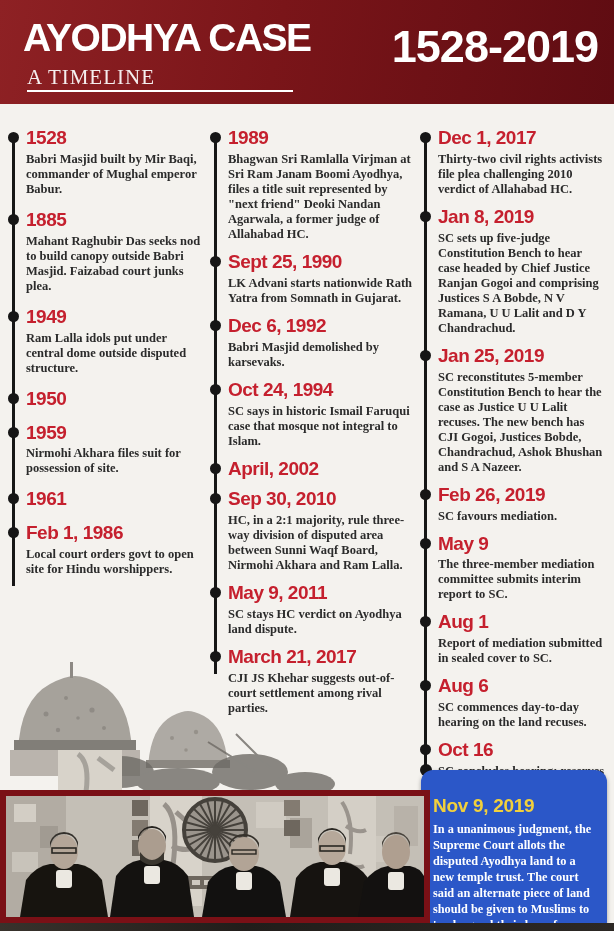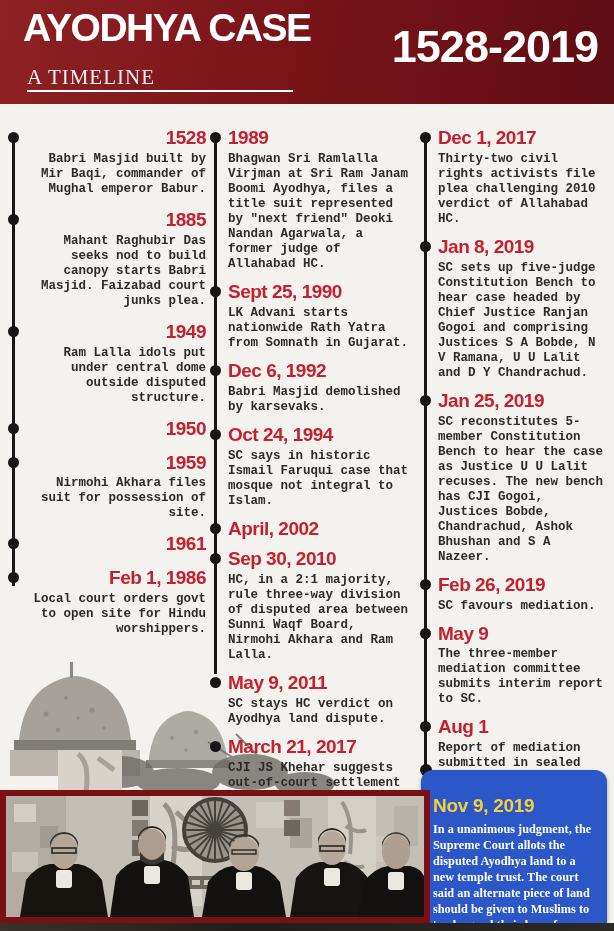--- a/index.html
+++ b/index.html
@@ -8,21 +8,21 @@
     background:var(--page-bg,#f4f2ee);
     font-family:"Liberation Sans",sans-serif;
   }
   
   .header{
     position:absolute;left:0;top:0;width:614px;height:104px;
     background:linear-gradient(100deg,var(--header-maroon-left,#8e2124) 0%,#7a1519 45%,var(--header-maroon-right,#5f0c12) 100%);
     z-index:4;
   }
   .header .title{
-    position:absolute;left:23px;top:8px;
+    position:absolute;left:23px;top:18px;
     font-size:39px;font-weight:800;color:#fff;letter-spacing:-1.5px;line-height:1;
   }
   .header .subtitle{
     position:absolute;left:27px;top:66px;width:266px;
     font-family:"Liberation Serif",serif;font-size:21px;color:#f5eeee;
     letter-spacing:1px;border-bottom:2px solid #fff;padding-bottom:1px;line-height:1.1;
   }
   .header .years{
     position:absolute;right:16px;top:24px;
     font-size:45px;font-weight:800;color:#fff;letter-spacing:-1px;line-height:1;
@@ -32,33 +32,33 @@
   
   .col{position:absolute;top:128px;z-index:2;}
   .col-0{left:8px;width:198px;}
   .col-1{left:210px;width:204px;}
   .col-2{left:420px;width:186px;}
   .rail{position:absolute;left:4px;top:6px;width:3px;background:var(--rail-black,#161616);}
   .col-0 .rail{height:452px;}
   .col-1 .rail{height:540px;}
   .col-2 .rail{height:640px;}
   .entry{position:relative;padding-left:18px;}
-  .col-0 .entry{margin-bottom:13px;text-align:right;}
+  .col-0 .entry{margin-bottom:13px;}
   .col-1 .entry{margin-bottom:10px;}
   .col-2 .entry{margin-bottom:10px;}
   .dot{position:absolute;left:0;top:4px;width:11px;height:11px;border-radius:50%;
        background:var(--rail-black,#161616);}
   .dot-final{position:absolute;left:0;top:636px;width:12px;height:12px;border-radius:50%;
        background:var(--rail-black,#161616);}
   .entry-date{
     font-size:19px;font-weight:800;color:var(--accent-red,#c5202e);
     letter-spacing:-0.5px;line-height:1.1;margin-bottom:3px;
   }
   .entry-text{
-    font-family:Liberation Mono, monospace;font-weight:700;
+    font-family:Liberation Serif, serif;font-weight:700;
     font-size:12.5px;line-height:15px;color:var(--text-dark,#2b2b2b);
   }
   
   .verdict{
     position:absolute;left:421px;top:770px;width:162px;height:128px;
     background:var(--verdict-blue,#2b57c8);border-radius:12px;
     padding:26px 12px 10px 12px;z-index:3;
     box-shadow:0 2px 4px rgba(0,0,0,.35);
   }
   .verdict-date{
@@ -136,21 +136,21 @@
     <div class="entries">
     <div class="entry">
       <span class="dot"></span>
       <div class="entry-date">1528</div>
       <div class="entry-text">Babri Masjid built by Mir Baqi, commander of Mughal emperor Babur.</div>
     </div>
 
     <div class="entry">
       <span class="dot"></span>
       <div class="entry-date">1885</div>
-      <div class="entry-text">Mahant Raghubir Das seeks nod to build canopy starts Babri Masjid. Faizabad court junks plea.</div>
+      <div class="entry-text">Mahant Raghubir Das seeks nod to build canopy outside Babri Masjid. Faizabad court junks plea.</div>
     </div>
 
     <div class="entry">
       <span class="dot"></span>
       <div class="entry-date">1949</div>
       <div class="entry-text">Ram Lalla idols put under central dome outside disputed structure.</div>
     </div>
 
     <div class="entry">
       <span class="dot"></span>

